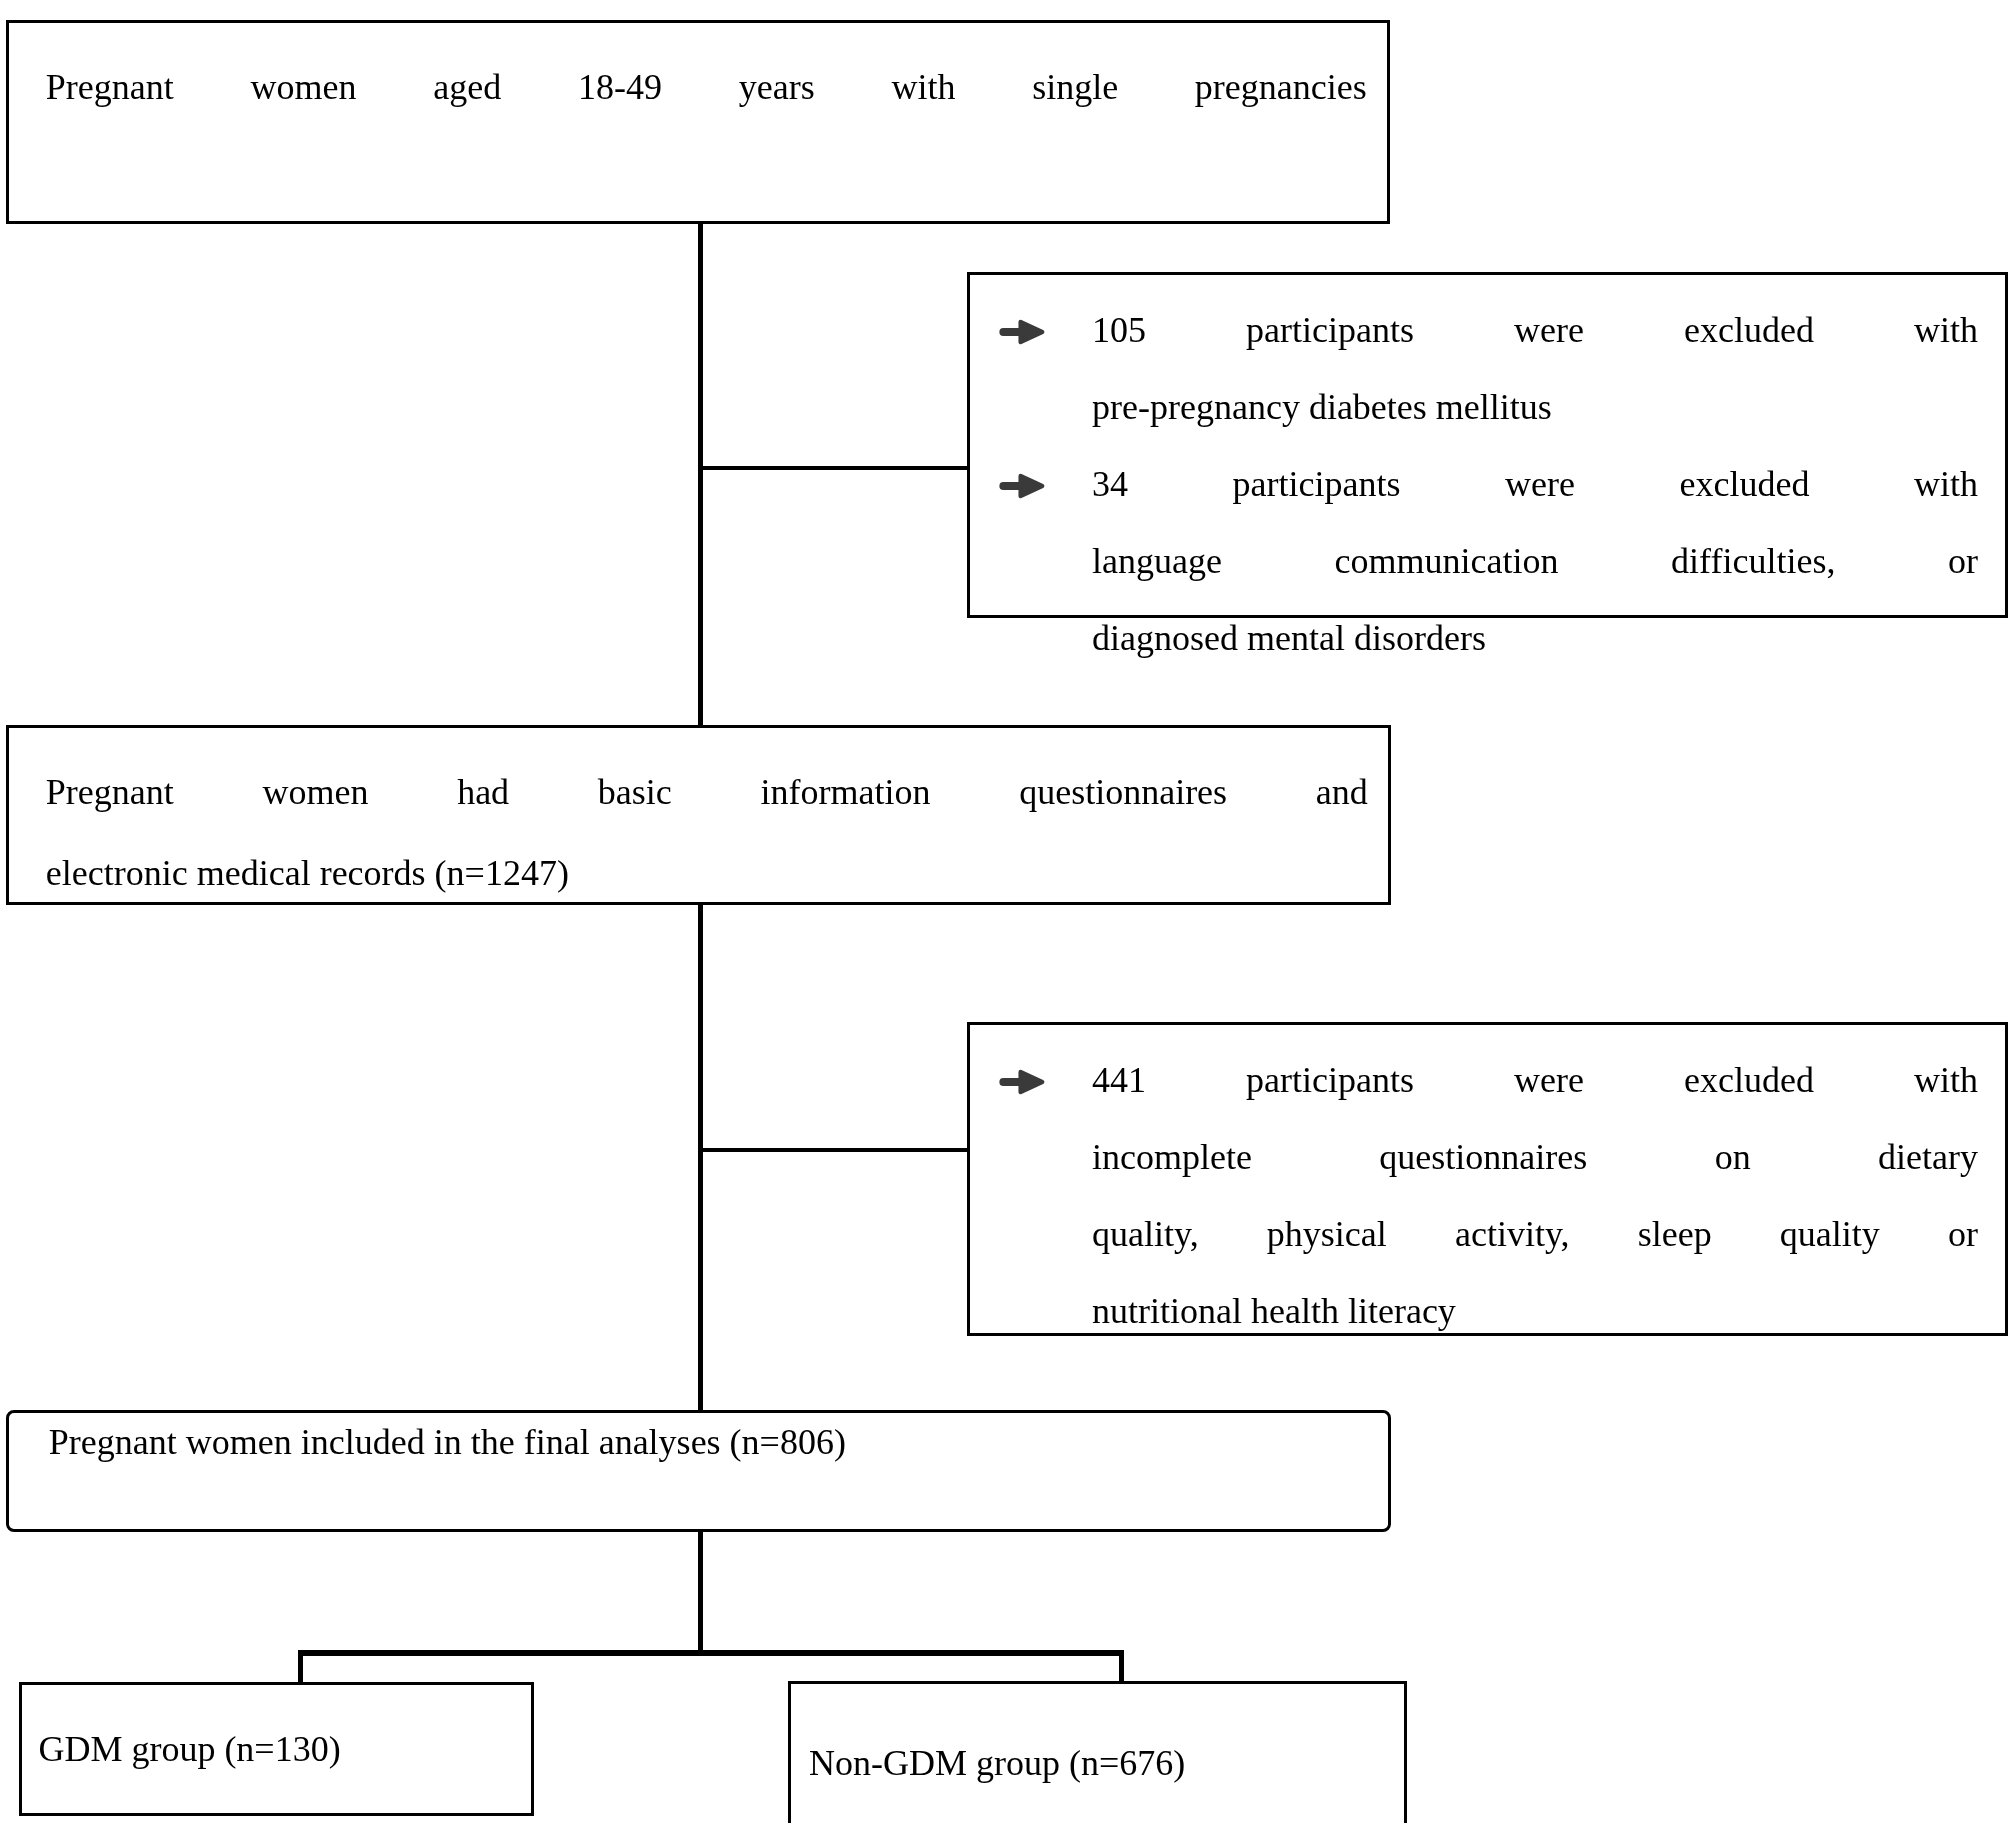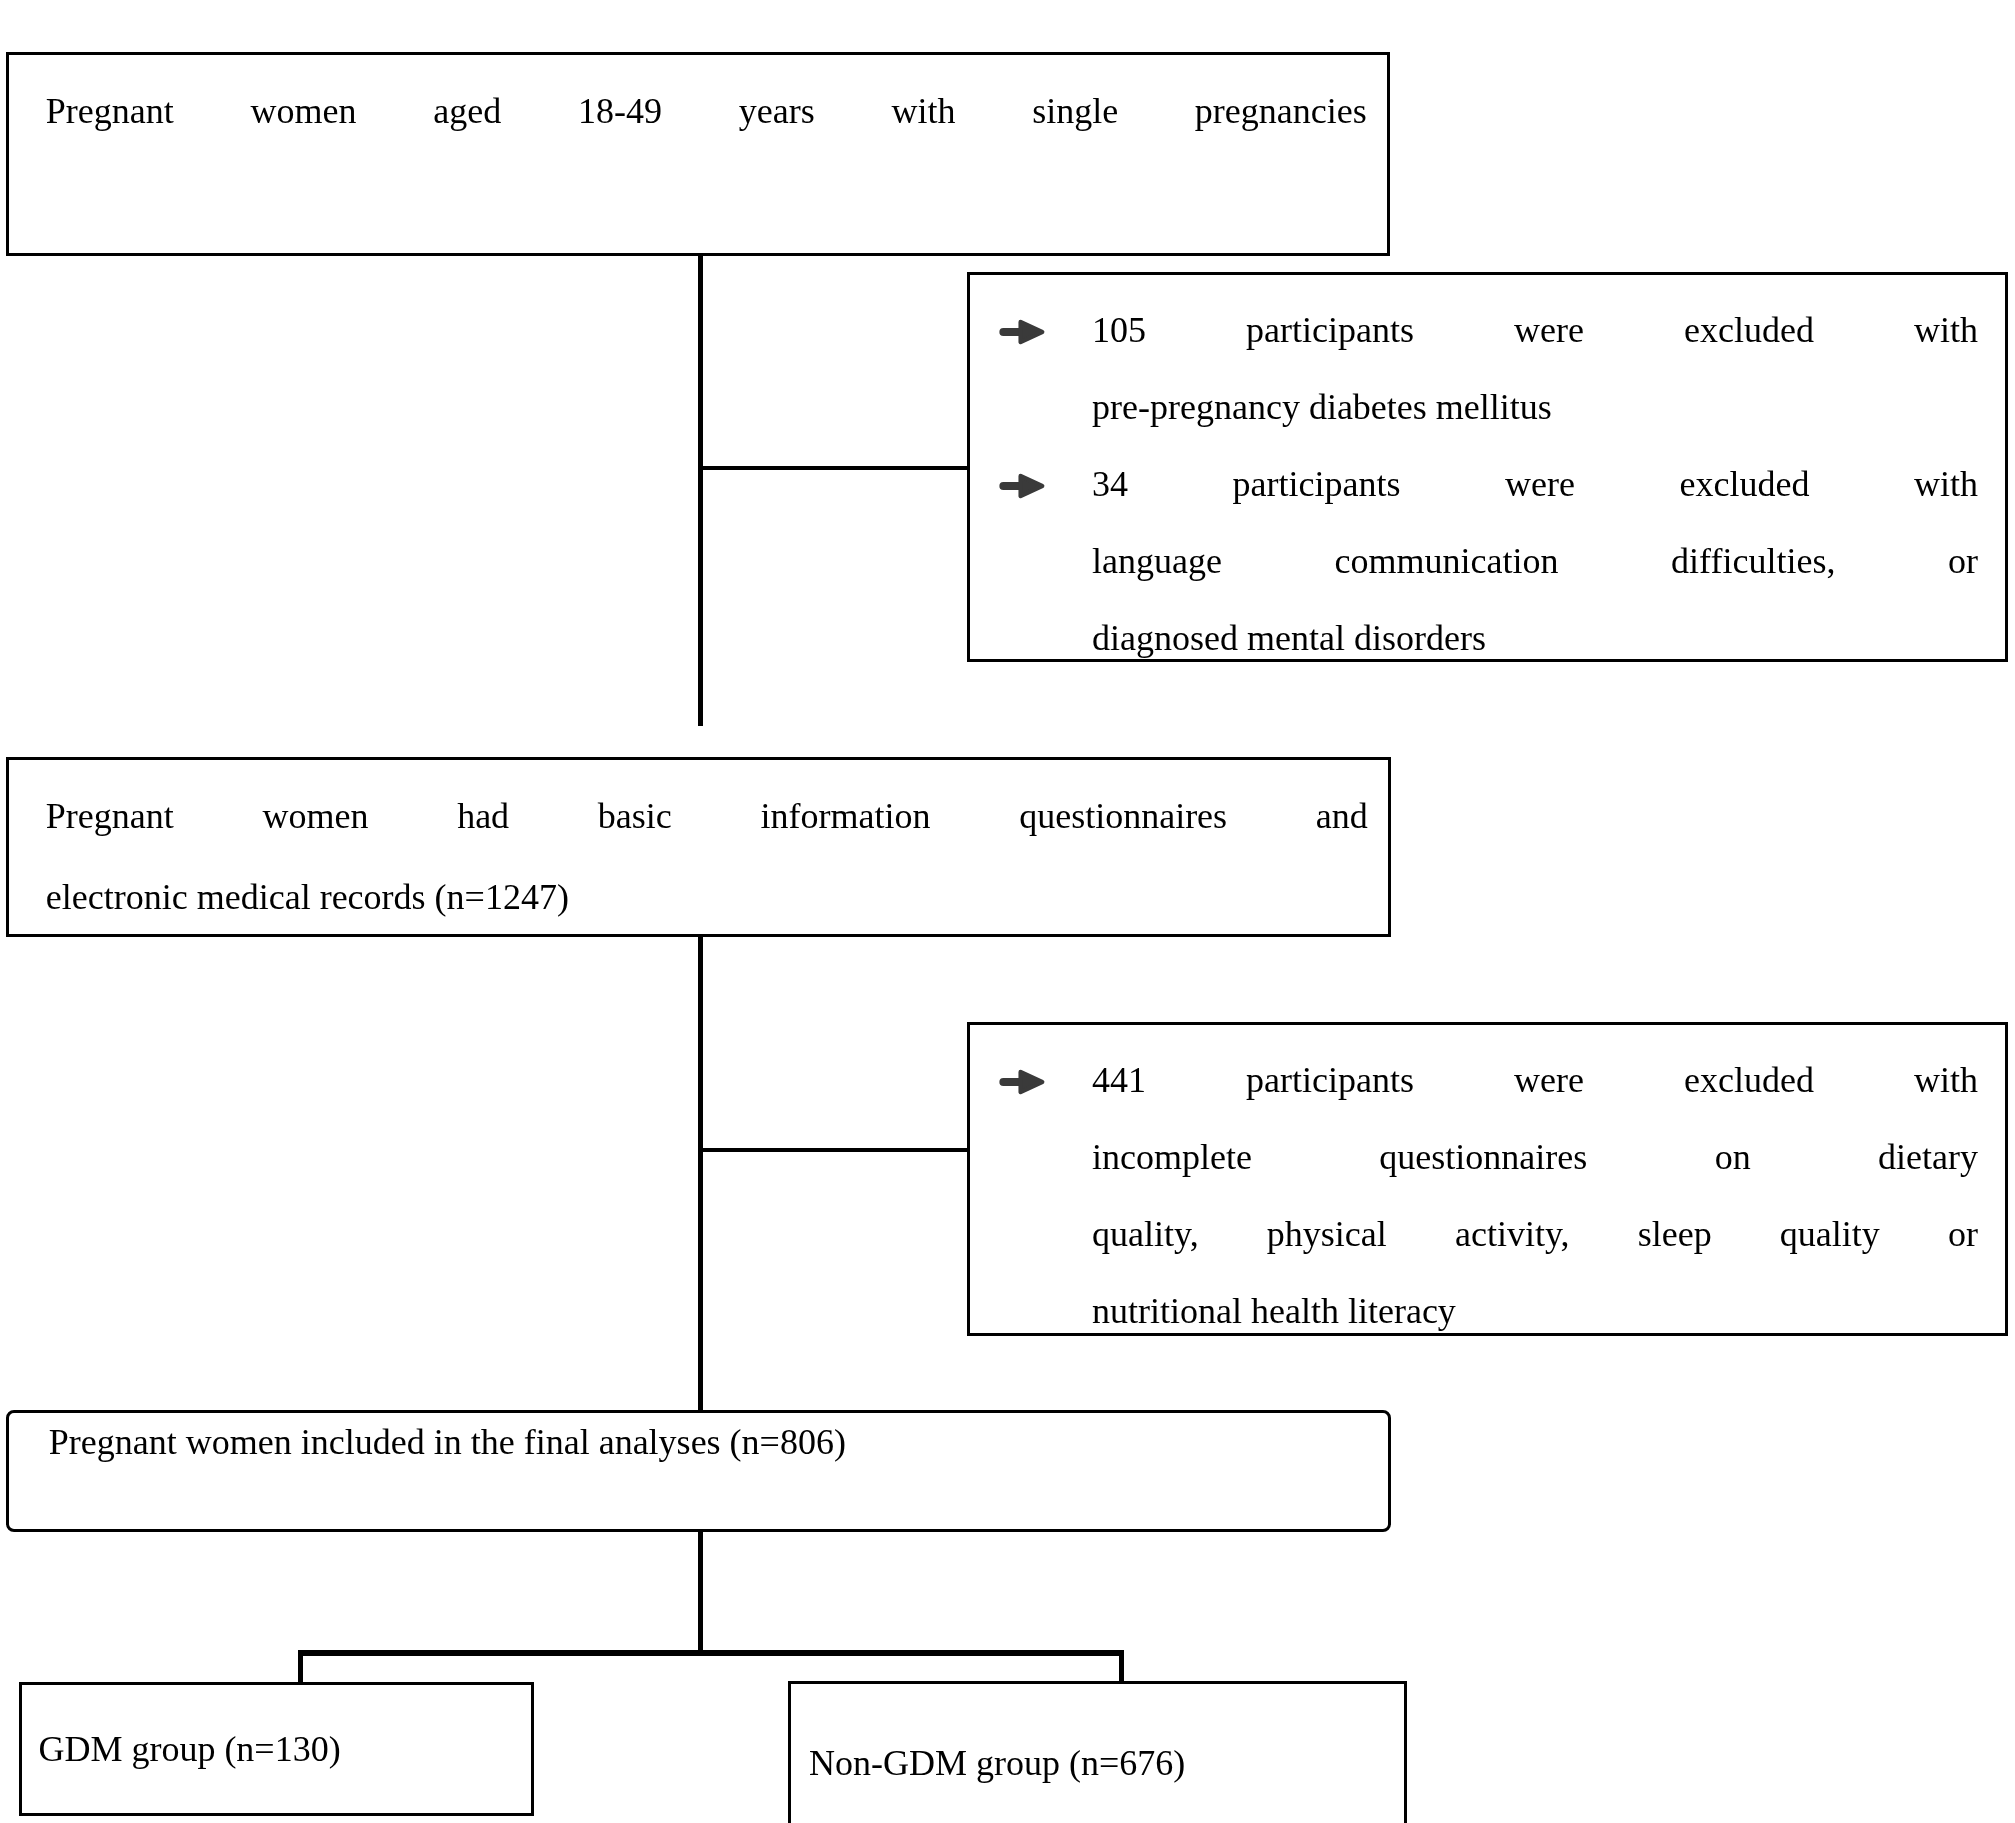--- a/index.html
+++ b/index.html
@@ -10,21 +10,21 @@
     font-family:"Liberation Serif", serif;
     color:#000000;
   }
   .box{
     position:absolute;
     border:3.6px solid #000000;
     background:#ffffff;
     box-sizing:border-box;
     font-size:36px;
   }
-  .mainbox{padding:16px 20px 0 37px;margin-top:32px;}
+  .mainbox{padding:24px 20px 0 37px;}
   .mainbox .bline{line-height:81px;white-space:nowrap;}
   .mainbox .bline.jst{white-space:normal;text-align:justify;text-align-last:justify;}
   .xbox{padding:17.3px 27px 0 29px;}
   .xitem{display:flex;flex-direction:row;align-items:flex-start;}
   .xbullet{flex:0 0 93px;padding-top:27px;}
   .xtext{flex:1 1 auto;min-width:0;}
   .xtext .bline{line-height:77px;white-space:nowrap;}
   .xtext .bline.jst{white-space:normal;text-align:justify;text-align-last:justify;}
   .centerv{display:flex;align-items:center;padding-top:0;}
   .centerv .bline{line-height:77px;white-space:nowrap;}
@@ -45,21 +45,21 @@
   <div class="conn" style="left:700px;top:1148px;width:269px;height:4.3px;"></div>
   <div class="conn" style="left:698px;top:1530px;width:5px;height:124px;"></div>
   <div class="conn" style="left:298px;top:1650px;width:826px;height:5.8px;"></div>
   <div class="conn" style="left:298px;top:1650px;width:5px;height:36px;"></div>
   <div class="conn" style="left:1119px;top:1650px;width:5px;height:35px;"></div>
 
   <div class="box mainbox" style="left:5.8px;top:20px;width:1384px;height:204px;">
     <div class="bline jst">Pregnant women aged 18-49 years with single pregnancies</div>
   </div>
 
-  <div class="box xbox" style="left:967px;top:272px;width:1041px;height:390px;">
+  <div class="box xbox" style="left:967px;top:272px;width:1041px;height:346px;">
     <div class="xitem">
       <div class="xbullet">
         <svg class="arrow-svg" viewBox="0 0 68 36">
           <line x1="6" y1="18" x2="34" y2="18" stroke="#3a3a3a" stroke-width="11" stroke-linecap="round"></line>
           <path d="M30 4 L60 18 L30 32 Z" fill="#3a3a3a" stroke="#3a3a3a" stroke-width="6" stroke-linejoin="round"></path>
         </svg>
       </div>
       <div class="xtext">
         <div class="bline jst">105 participants were excluded with</div>
         <div class="bline">pre-pregnancy diabetes mellitus</div>

